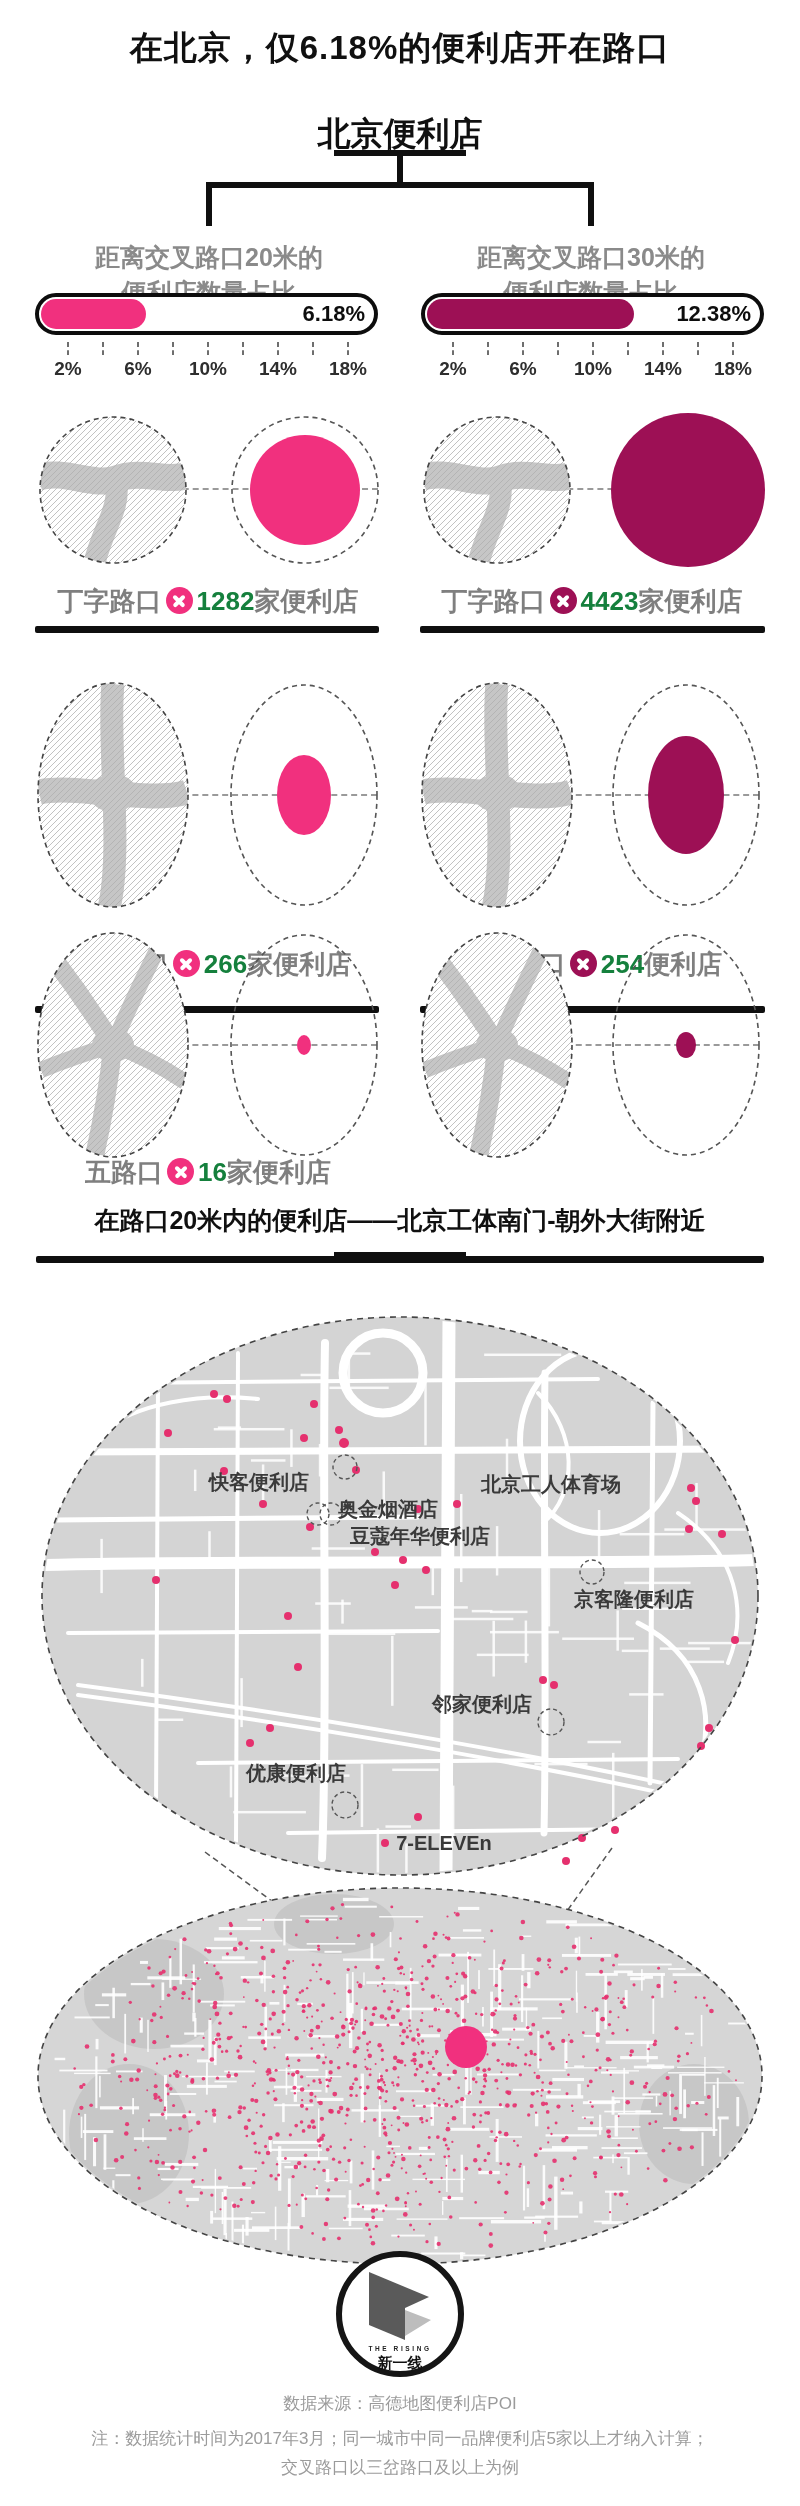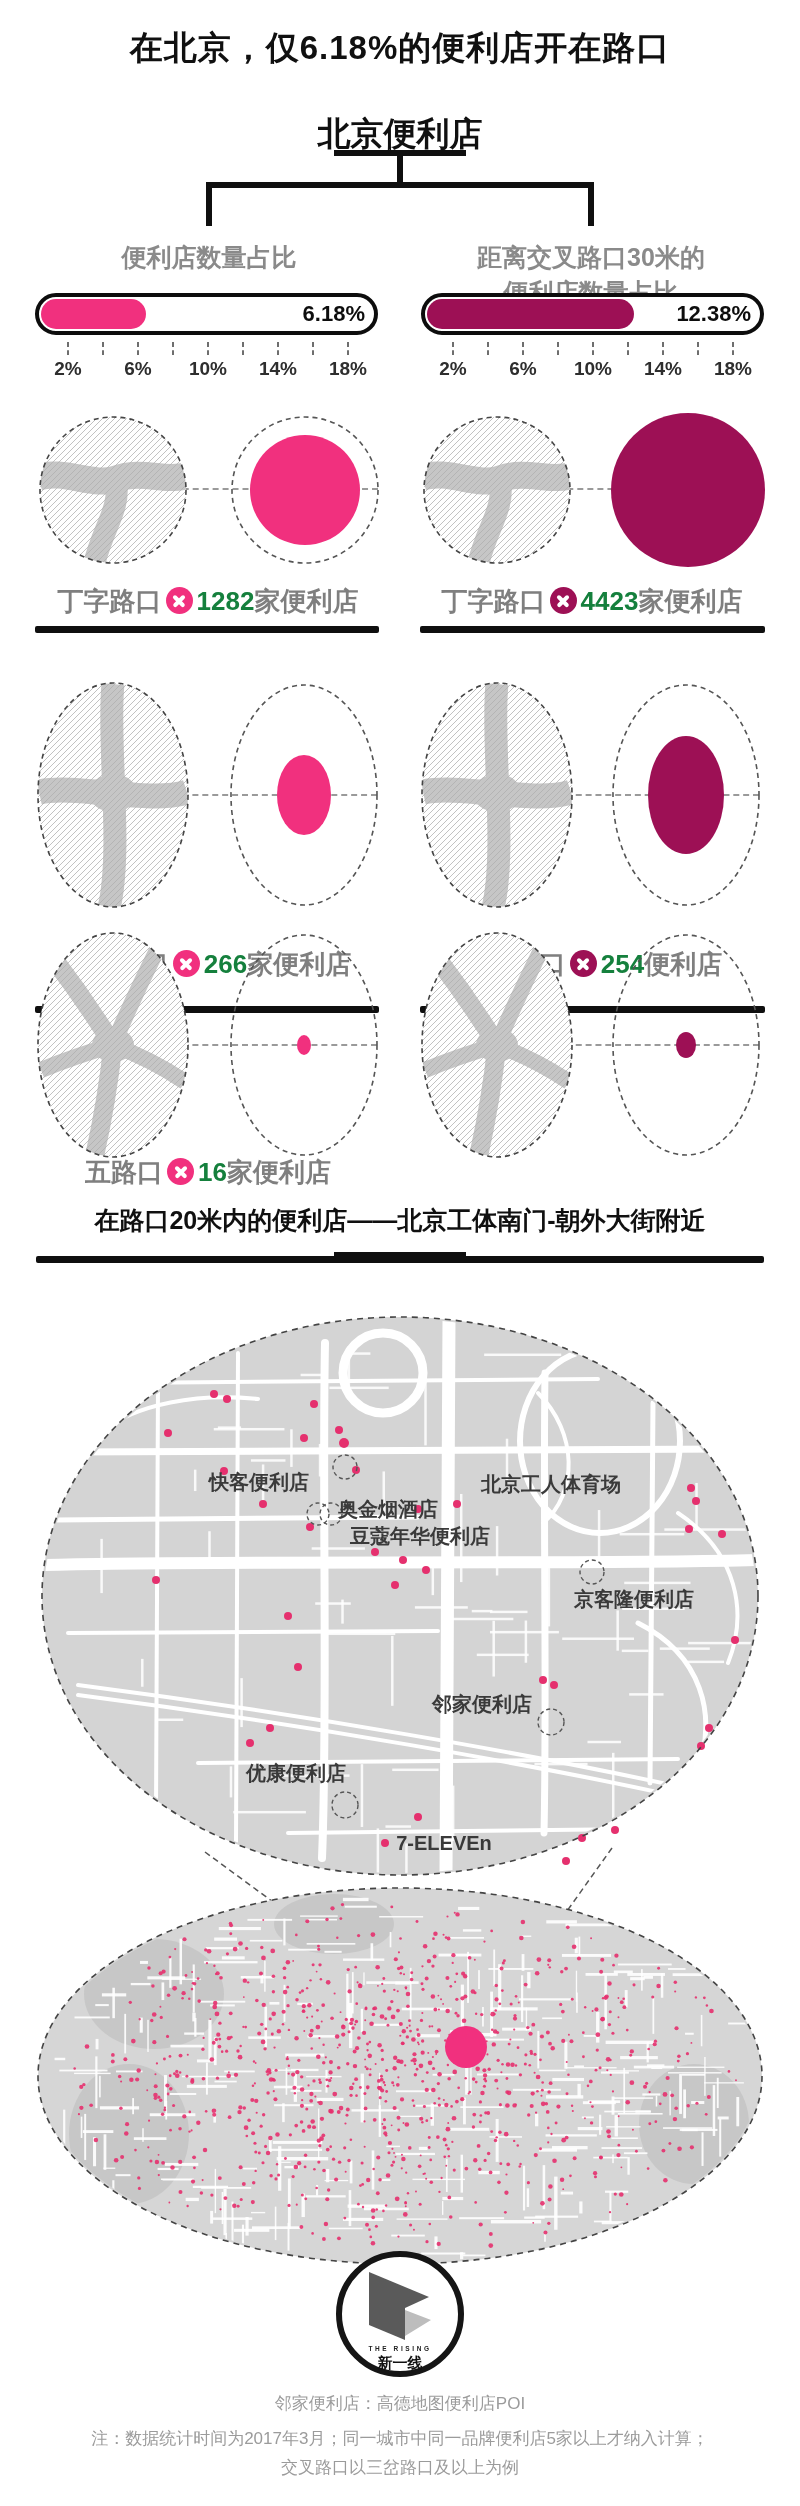--- a/index.html
+++ b/index.html
@@ -45,20 +45,21 @@
   <div class="abs ctr title" style="left:0;top:26px;width:800px;">在北京，仅6.18%的便利店开在路口</div>
 
   <div class="abs ctr rootlbl" style="left:0;top:112px;width:800px;">北京便利店</div>
   <div class="abs blk" style="left:334px;top:150px;width:132px;height:6px;"></div>
   <div class="abs blk" style="left:397px;top:156px;width:6px;height:30px;"></div>
   <div class="abs blk" style="left:206px;top:182px;width:388px;height:6px;"></div>
   <div class="abs blk" style="left:206px;top:188px;width:6px;height:38px;"></div>
   <div class="abs blk" style="left:588px;top:188px;width:6px;height:38px;"></div>
 
   <div class="abs ctr colhead" style="left:19px;top:240px;width:380px;">
+    <div>距离交叉路口20米的</div>
     <div>便利店数量占比</div>
   </div>
   <div class="abs ctr colhead" style="left:401px;top:240px;width:380px;">
     <div>距离交叉路口30米的</div>
     <div>便利店数量占比</div>
   </div>
 
   <div class="abs pill" style="left:35px;top:293px;width:343px;height:42px;"></div>
   <div class="abs pillfill" style="left:41px;top:299px;width:105px;height:30px;background:#F1307E;"></div>
   <div class="abs pct" style="left:35px;top:301px;width:330px;">6.18%</div>
@@ -1682,17 +1683,17 @@
     <ellipse cx="67" cy="64" rx="61" ry="60" fill="#ffffff" stroke="#151515" stroke-width="6"></ellipse>
     <g>
       <polygon points="36,22 72,37 72,90 36,75" fill="#5a5a5a"></polygon>
       <polygon points="72,37 96,47 72,58" fill="#5a5a5a"></polygon>
       <polygon points="72,60 98,70 72,86" fill="#bdbdbd"></polygon>
     </g>
     <text x="67" y="101" text-anchor="middle" font-size="6.5" letter-spacing="2.6" font-weight="700" fill="#222">THE RISING</text>
     <text x="67" y="118" text-anchor="middle" font-size="15" font-weight="600" fill="#111">新一线</text>
   </svg>
 
-  <div class="abs foot" style="top:2392px;">邻家便利店：高德地图便利店POI</div>
+  <div class="abs foot" style="top:2392px;">数据来源：高德地图便利店POI</div>
   <div class="abs foot" style="top:2427px;">注：数据统计时间为2017年3月；同一城市中同一品牌便利店5家以上才纳入计算；</div>
   <div class="abs foot" style="top:2456px;">交叉路口以三岔路口及以上为例</div>
 
 </div>
 
 </body></html>

